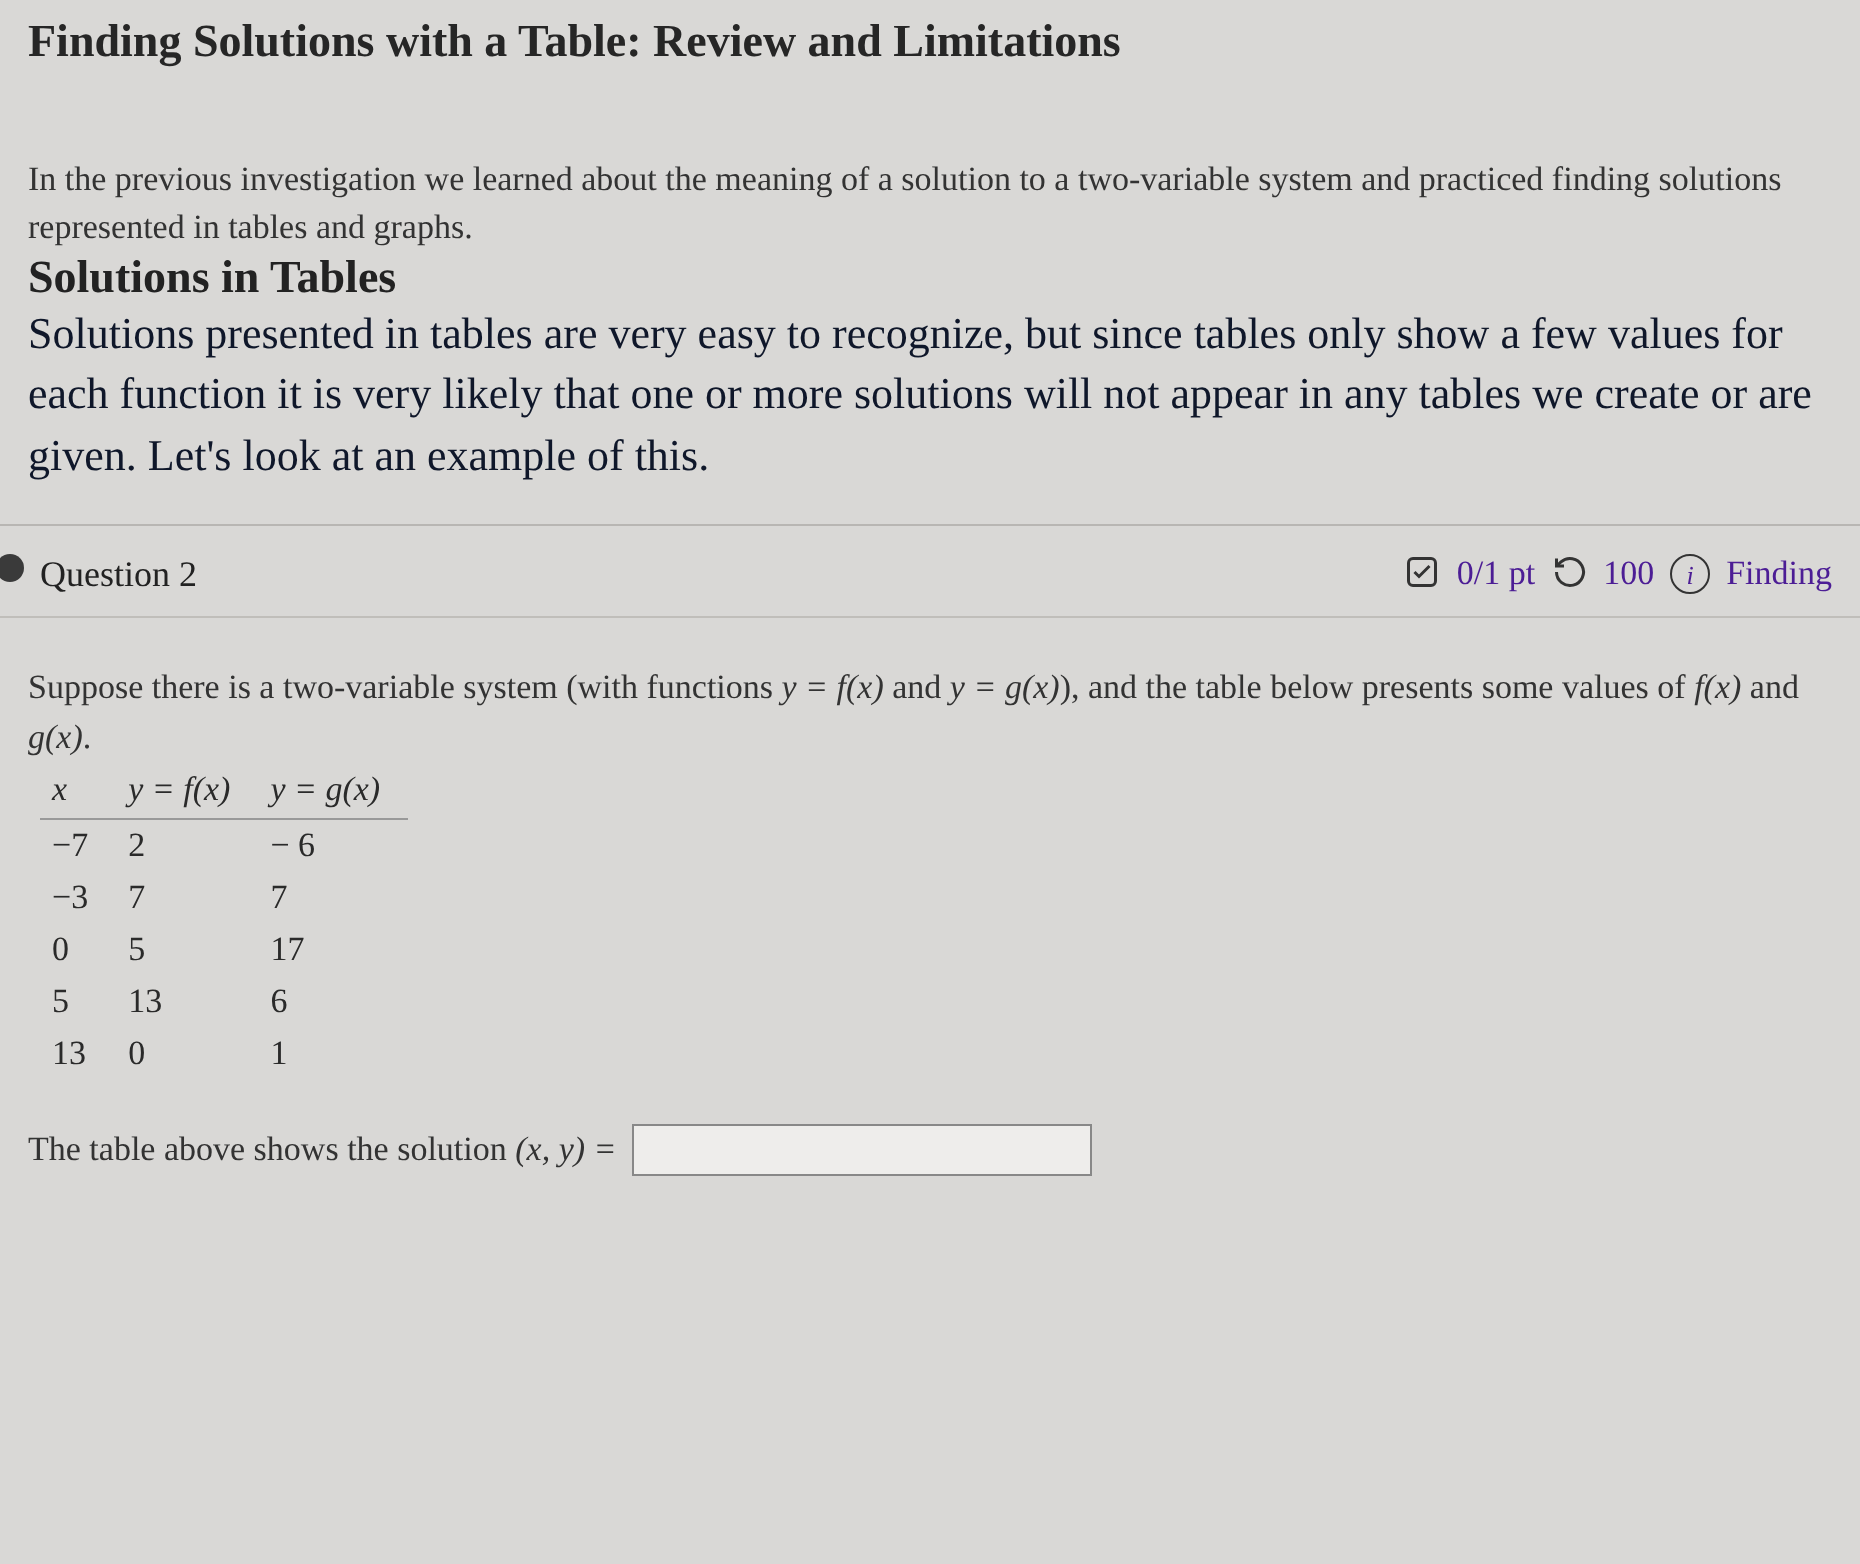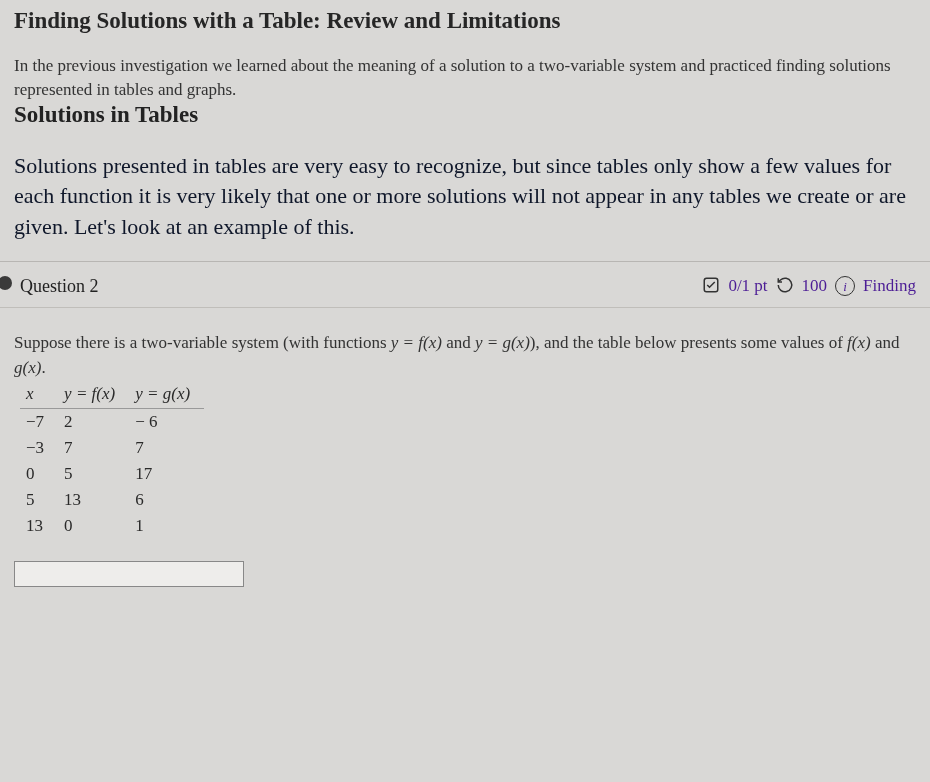--- a/index.html
+++ b/index.html
@@ -12,32 +12,32 @@
     overflow: hidden;
   }
   .top-section {
     padding: 8px 14px 18px 14px;
     border-bottom: 1px solid #b8b6b3;
   }
   .page-title {
     font-size: 23px;
     font-weight: bold;
     color: #262626;
-    margin-bottom: 20px;
+    margin-bottom: 44px;
   }
   .intro-text {
     font-size: 17px;
     color: #333;
     line-height: 1.4;
   }
   .sub-heading {
     font-size: 23px;
     font-weight: bold;
     color: #222;
-    margin-bottom: 23px;
+    margin-bottom: 0;
   }
   .body-text {
     font-size: 22px;
     color: #0f172a;
     line-height: 1.4;
   }
   .question-bar {
     display: flex;
     align-items: center;
     justify-content: space-between;
@@ -196,15 +196,18 @@
       </tr>
       <tr>
         <td>13</td>
         <td>0</td>
         <td>1</td>
       </tr>
     </tbody>
   </table>
 
   <div class="answer-row">
+    <span>
+      <span>The table above shows the solution </span><span class="math-i">(x, y) =</span>
+    </span>
     <input class="answer-input" type="text" value="" style="">
   </div>
 </div>
 
 </body></html>

